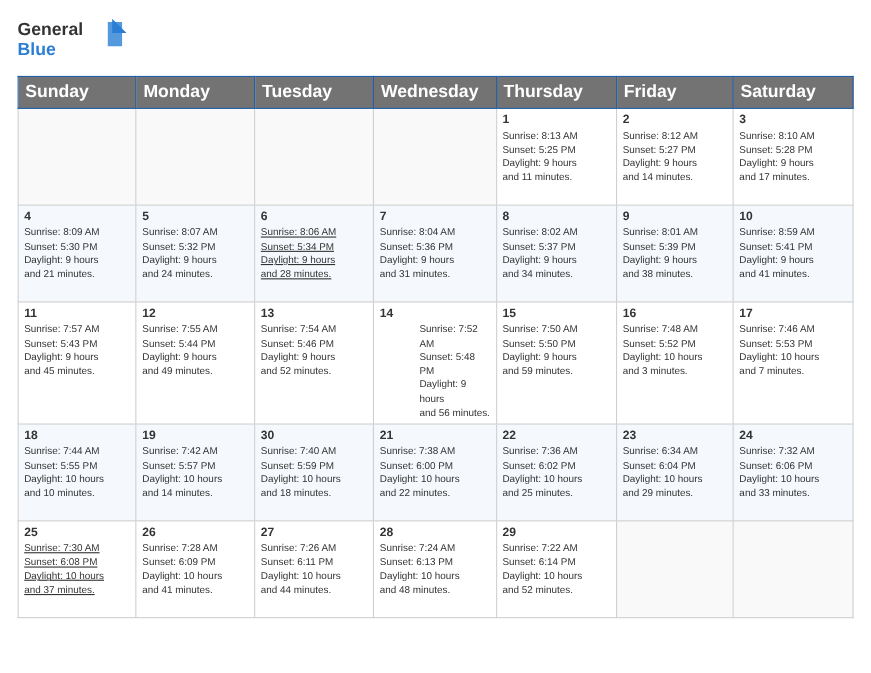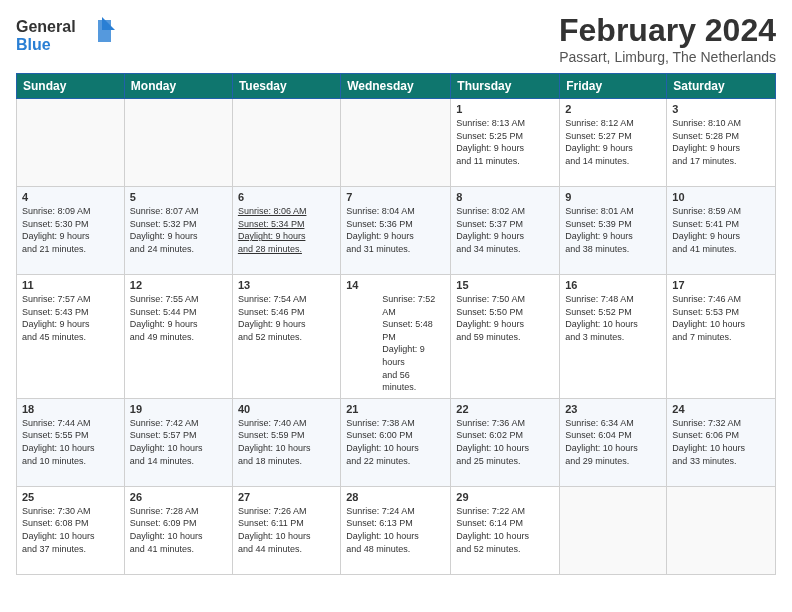--- a/index.html
+++ b/index.html
@@ -8,25 +8,25 @@
     .header { display: flex; justify-content: space-between; align-items: flex-start; padding: 12px 16px 8px 16px; }
     .logo { display: flex; align-items: center; }
     
     .title-section { text-align: right; }
     .month-title { font-size: 32px; font-weight: bold; color: #333; }
     .location { font-size: 14px; color: #555; }
     
     .calendar { width: 100%; border-collapse: collapse; margin: 0 8px; width: calc(100% - 16px); margin-left: 8px; }
     
     .cal-header th {
-      background-color: #0f766e;
+      background-color: #737373;
       color: white;
       text-align: left;
       padding: 5px 6px;
-      font-size: 12px;
+      font-size: 16px;
       font-weight: bold;
       border: 1px solid #2060aa;
     }
     
     .cal-body td {
       vertical-align: top;
       padding: 4px 5px;
       border: 1px solid #d0d0d0;
       width: 113px;
       height: 88px;
@@ -52,24 +52,20 @@
   <div class="logo">
     <div>
       <svg width="100" height="44" viewBox="0 0 100 44">
         <text x="0" y="20" font-family="Arial" font-size="16" font-weight="bold" fill="#333">General</text>
         <text x="0" y="38" font-family="Arial" font-size="16" font-weight="bold" fill="#2a7fd4">Blue</text>
         <polygon points="82,8 95,8 95,30 82,30" fill="#2a7fd4" opacity="0.8"></polygon>
         <polygon points="86,5 99,18 86,18" fill="#2a7fd4"></polygon>
       </svg>
     </div>
   </div>
-  <div class="title-section">
-    <div class="month-title">February 2024</div>
-    <div class="location">Passart, Limburg, The Netherlands</div>
-  </div>
 </div>
 
 <div class="wrapper">
   <table class="calendar">
     <thead class="cal-header">
       <tr>
       <th>Sunday</th>
           <th>Monday</th>
           <th>Tuesday</th>
           <th>Wednesday</th>
@@ -217,21 +213,21 @@
 and 10 minutes.</div>
           </td>
           <td>
             <div class="day-num">19</div>
             <div class="day-info" style="white-space: pre-line;">Sunrise: 7:42 AM
 Sunset: 5:57 PM
 Daylight: 10 hours
 and 14 minutes.</div>
           </td>
           <td>
-            <div class="day-num">40</div>
+            <div class="day-num">30</div>
             <div class="day-info" style="white-space: pre-line;">Sunrise: 7:40 AM
 Sunset: 5:59 PM
 Daylight: 10 hours
 and 18 minutes.</div>
           </td>
           <td>
             <div class="day-num">21</div>
             <div class="day-info" style="white-space: pre-line;">Sunrise: 7:38 AM
 Sunset: 6:00 PM
 Daylight: 10 hours
@@ -255,21 +251,21 @@
             <div class="day-num">24</div>
             <div class="day-info" style="white-space: pre-line;">Sunrise: 7:32 AM
 Sunset: 6:06 PM
 Daylight: 10 hours
 and 33 minutes.</div>
           </td>
         </tr>
         <tr>
           <td>
             <div class="day-num">25</div>
-            <div class="day-info" style="white-space: pre-line;">Sunrise: 7:30 AM
+            <div class="day-info" style="white-space: pre-line; text-decoration: underline;">Sunrise: 7:30 AM
 Sunset: 6:08 PM
 Daylight: 10 hours
 and 37 minutes.</div>
           </td>
           <td>
             <div class="day-num">26</div>
             <div class="day-info" style="white-space: pre-line;">Sunrise: 7:28 AM
 Sunset: 6:09 PM
 Daylight: 10 hours
 and 41 minutes.</div>

